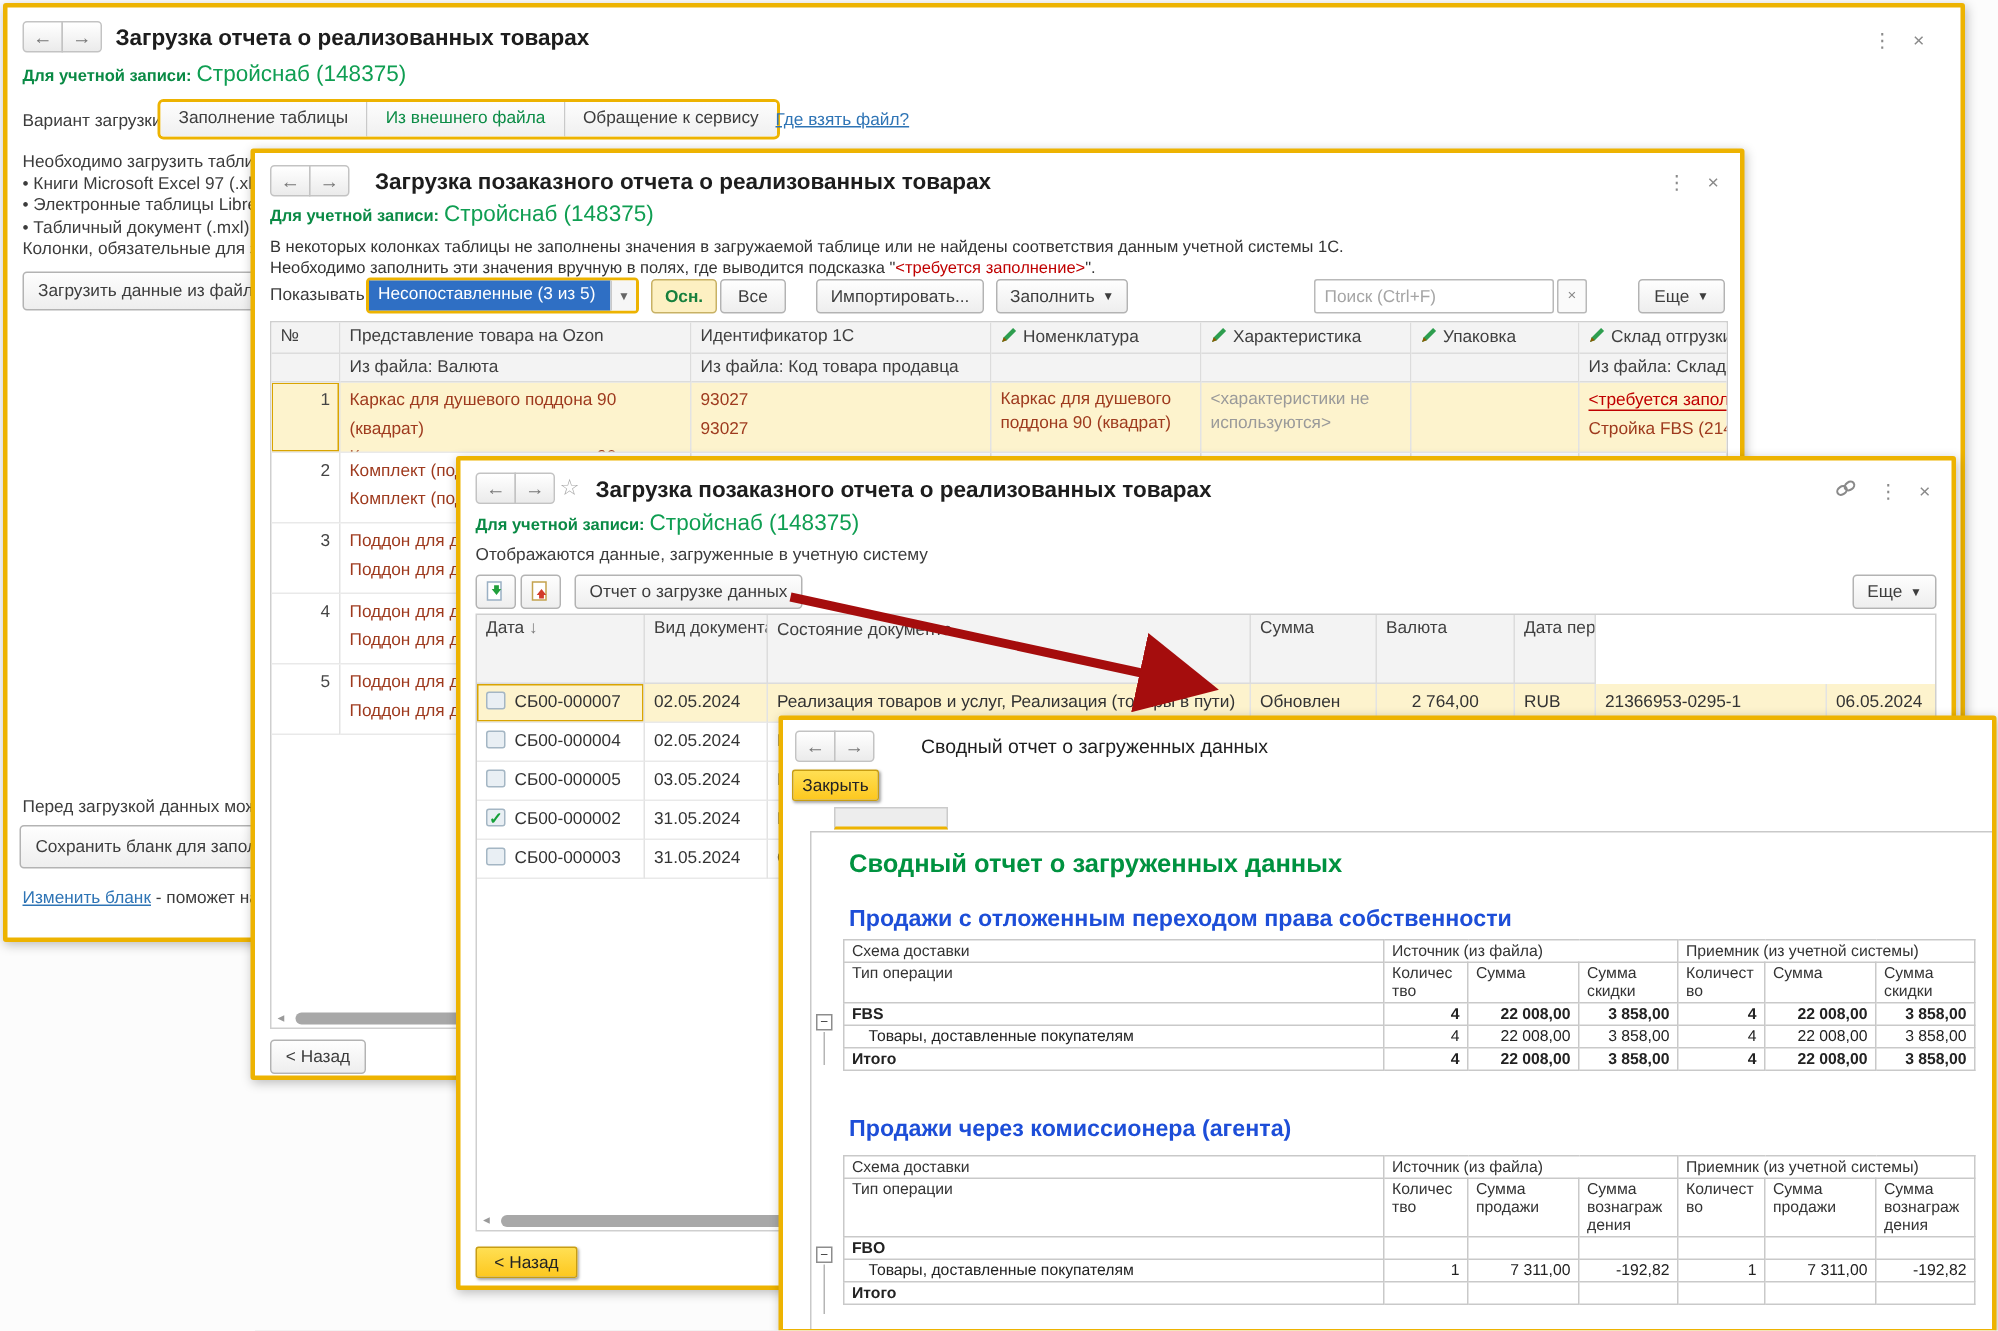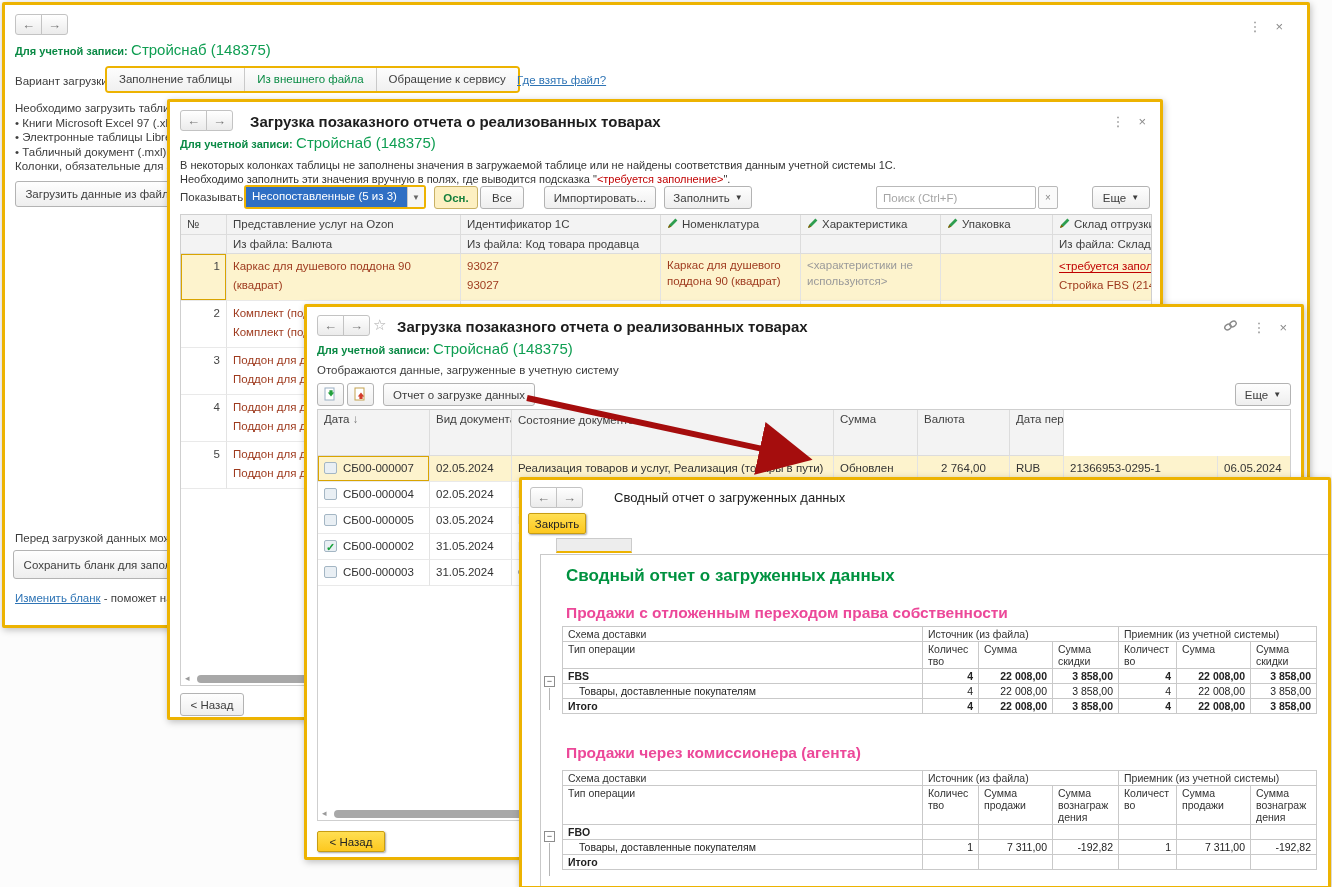--- a/index.html
+++ b/index.html
@@ -70,32 +70,33 @@
   .rpt-table{border-collapse:collapse;table-layout:fixed}
   .rpt-table td{border:1px solid #c9c9c9;font-size:10.5px;color:#222;padding:1px 5px;
                 overflow:hidden;overflow-wrap:anywhere;vertical-align:top}
   .rpt-table .num{text-align:right;white-space:nowrap}
   .rpt-table .b{font-weight:bold}
   .rpt-table .ind{padding-left:16px}
   .rpt-head td{color:#333}
   .expander{position:absolute;width:11px;height:11px;border:1px solid #8d8d8d;background:#fff;
             font-size:9px;line-height:9px;text-align:center;color:#444}
   .vline{position:absolute;width:1px;background:#b5b5b5}
-  .secheading{position:absolute;font-size:15.5px;font-weight:bold;color:#ec4899;white-space:nowrap}
+  .secheading{position:absolute;font-size:15.5px;font-weight:bold;color:#1d4ed8;white-space:nowrap}
 </style>
 </head>
 <body>
 
 <div id="screen">
 
   <div class="window" id="win1">
     <div class="navpair" style="left:10px;top:9px">
       <div class="navbtn l">←</div>
       <div class="navbtn r">→</div>
     </div>
+    <div class="wtitle" style="left:72px;top:12px">Загрузка отчета о реализованных товарах</div>
     <div class="wicons" style="right:24px;top:14px">
       <span>⋮</span>
       <span>×</span>
     </div>
     <div class="acct" style="left:10px;top:36px">
       <span class="lbl">Для учетной записи:</span>
       <span class="nm">Стройснаб (148375)</span>
     </div>
     <span class="smalltxt abs" style="left:10px;top:70px">Вариант загрузки:</span>
     <div class="seggroup" style="left:100px;top:61px">
@@ -132,21 +133,21 @@
     <div class="acct" style="left:10px;top:32px">
       <span class="lbl">Для учетной записи:</span>
       <span class="nm">Стройснаб (148375)</span>
     </div>
     <div class="abs" style="left:10px;top:56px;font-size:11px;line-height:14px;color:#333">
       <div>В некоторых колонках таблицы не заполнены значения в загружаемой таблице или не найдены соответствия данным учетной системы 1С.</div>
       <div><span>Необходимо заполнить эти значения вручную в полях, где выводится подсказка "</span><span style="color:#c00000">&lt;требуется заполнение&gt;</span><span>".</span></div>
     </div>
     <span class="smalltxt abs" style="left:10px;top:89px">Показывать:</span>
     <div class="combo" style="left:74px;top:83px;width:182px">
-      <div class="val">Несопоставленные (5 из 3)</div>
+      <div class="val">Несопоставленные (3 из 5)</div>
       <div class="arr">▼</div>
     </div>
     <div class="btn osn" style="left:264px;top:84px;width:44px;padding:0">Осн.</div>
     <div class="btn" style="left:310px;top:84px;width:44px;padding:0">Все</div>
     <div class="btn" style="left:374px;top:84px;width:112px">Импортировать...</div>
     <div class="btn" style="left:494px;top:84px;width:88px">
         <span>Заполнить</span>
         <span style="font-size:8px;margin-left:5px">▼</span>
       </div>
     <div class="search" style="left:706px;top:84px">
@@ -154,21 +155,21 @@
       <div class="clearbtn">×</div>
     </div>
     <div class="btn" style="right:10px;top:84px;width:58px">
         <span>Еще</span>
         <span style="font-size:8px;margin-left:5px">▼</span>
       </div>
 
     <div class="tablebox" style="left:10px;top:112px;width:972px;height:472px">
       <div class="g2row">
         <div class="hc">№</div>
-        <div class="hc">Представление услуг на Ozon</div>
+        <div class="hc">Представление товара на Ozon</div>
         <div class="hc">Идентификатор 1С</div>
         <div class="hc"><span class="pencil"><svg width="11" height="11" viewBox="0 0 11 11">
                 <path d="M1 10l1.2-3.2L8.4 .6l2 2L4.2 8.8z" fill="#2e9e4f"></path>
                 <path d="M1 10l1.2-3.2 2 2z" fill="#8a5a00"></path>
               </svg></span><span>Номенклатура</span></div>
         <div class="hc"><span class="pencil"><svg width="11" height="11" viewBox="0 0 11 11">
                 <path d="M1 10l1.2-3.2L8.4 .6l2 2L4.2 8.8z" fill="#2e9e4f"></path>
                 <path d="M1 10l1.2-3.2 2 2z" fill="#8a5a00"></path>
               </svg></span><span>Характеристика</span></div>
         <div class="hc"><span class="pencil"><svg width="11" height="11" viewBox="0 0 11 11">

